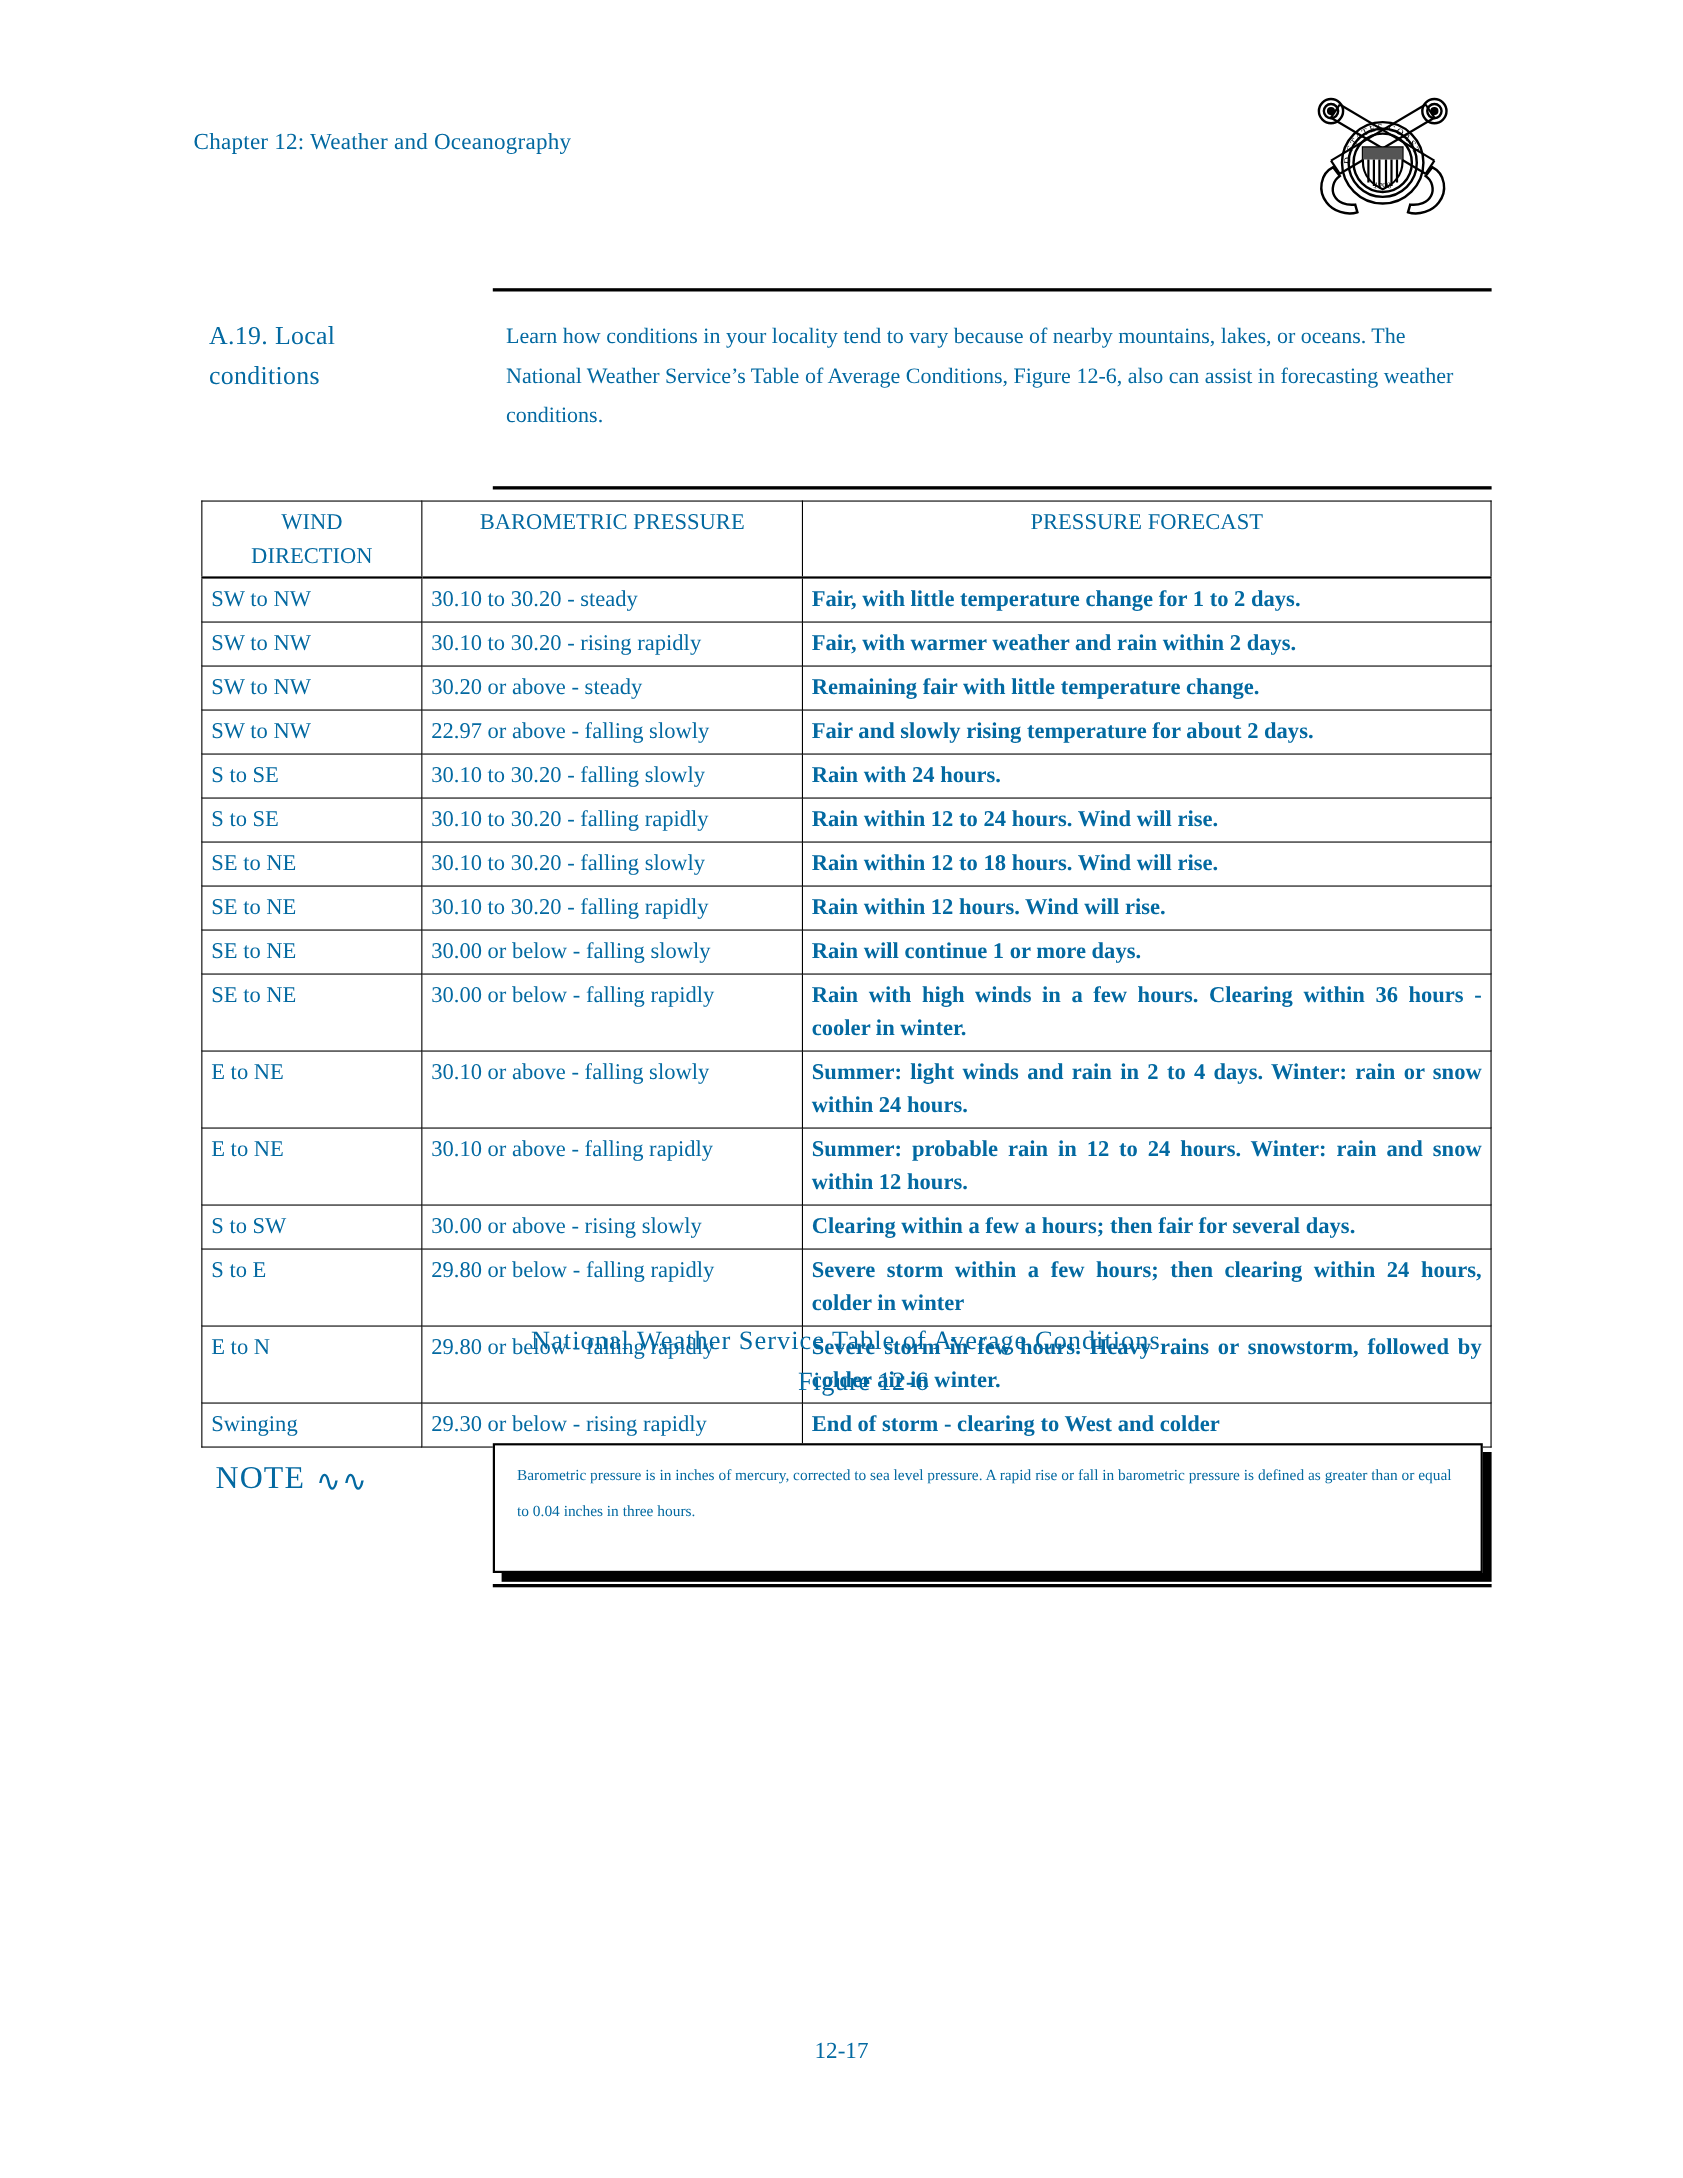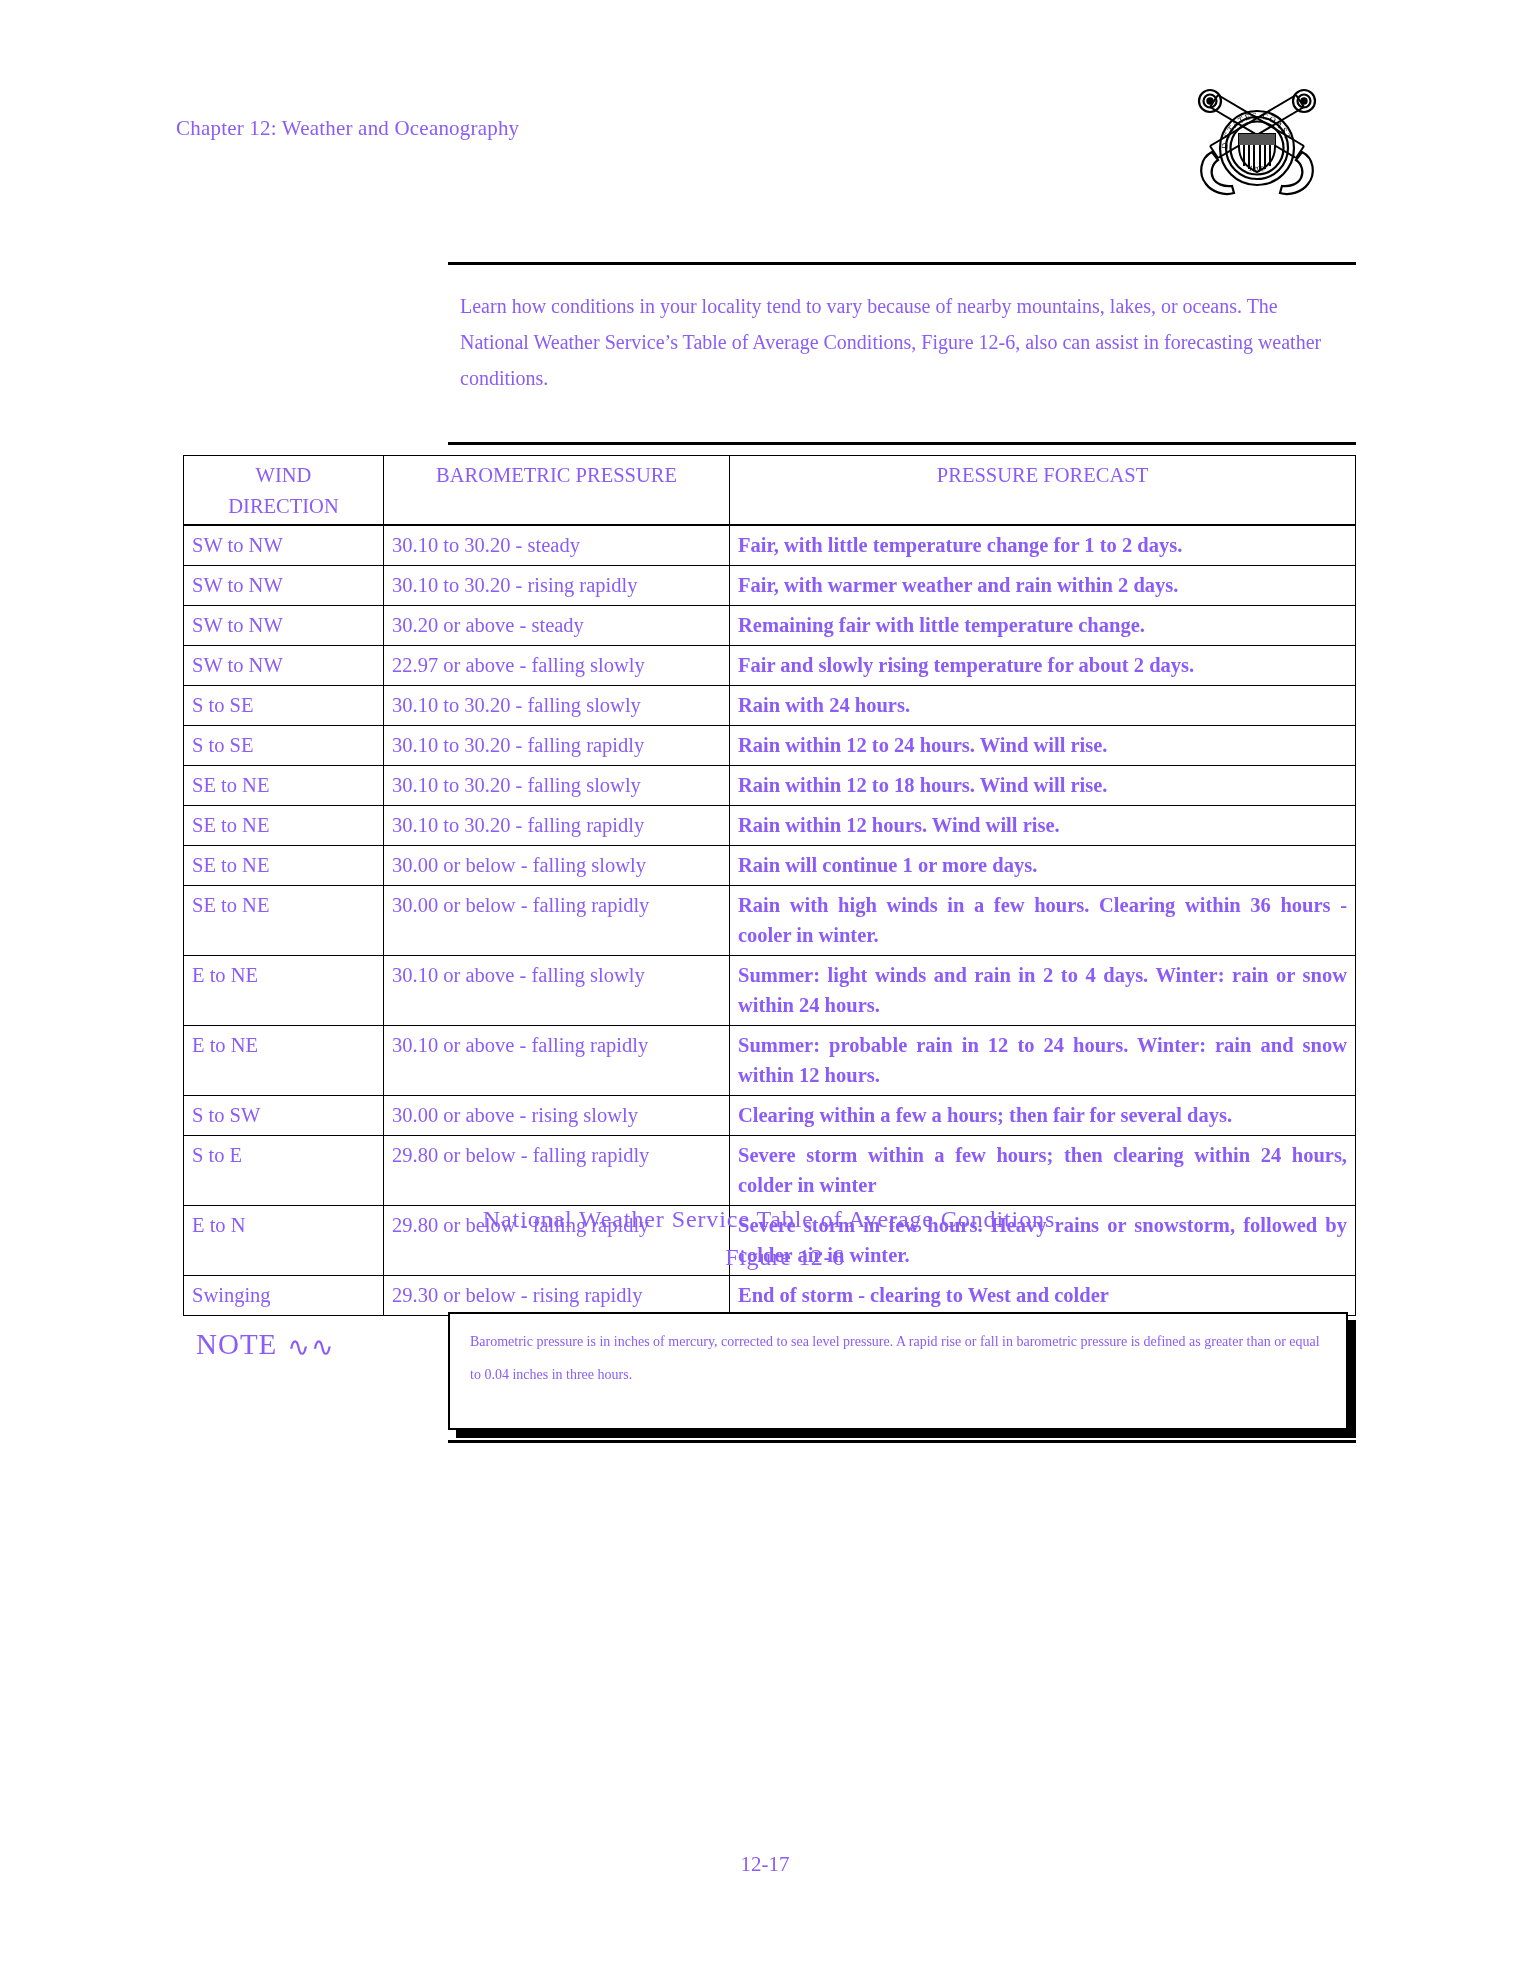--- a/index.html
+++ b/index.html
@@ -7,21 +7,21 @@
     margin: 0;
     padding: 0;
     background: #ffffff;
   }
   .page {
     position: relative;
     width: 1530px;
     height: 1980px;
     background: #ffffff;
     font-family: "Liberation Serif", "DejaVu Serif", serif;
-    color: #8b5cf6;
+    color: #0369a1;
     overflow: hidden;
   }
 
   
   .running-head {
     position: absolute;
     left: 176px;
     top: 116px;
     font-size: 21px;
     letter-spacing: 0.2px;
@@ -239,20 +239,24 @@
       <text font-family="Liberation Serif, serif" font-size="8" letter-spacing="0.6" fill="#000">
         <textPath href="#sealArcBot" startOffset="50%" text-anchor="middle">1790</textPath>
       </text>
     </svg>
   </div>
 
   <div class="rule rule-top"></div>
   <div class="rule rule-table-top"></div>
   <div class="rule rule-bottom"></div>
 
+  <div class="section-label">
+    <span>A.19.  Local</span><br>
+    <span>conditions</span>
+  </div>
 
   <div class="section-body">Learn how conditions in your locality tend to vary because of nearby mountains, lakes, or oceans. The National Weather Service’s Table of Average Conditions, Figure 12-6, also can assist in forecasting weather conditions.</div>
 
   <table class="wx-table">
     <colgroup>
       <col class="col-wind">
         <col class="col-press">
         <col class="col-fore">
     </colgroup>
     <thead>

